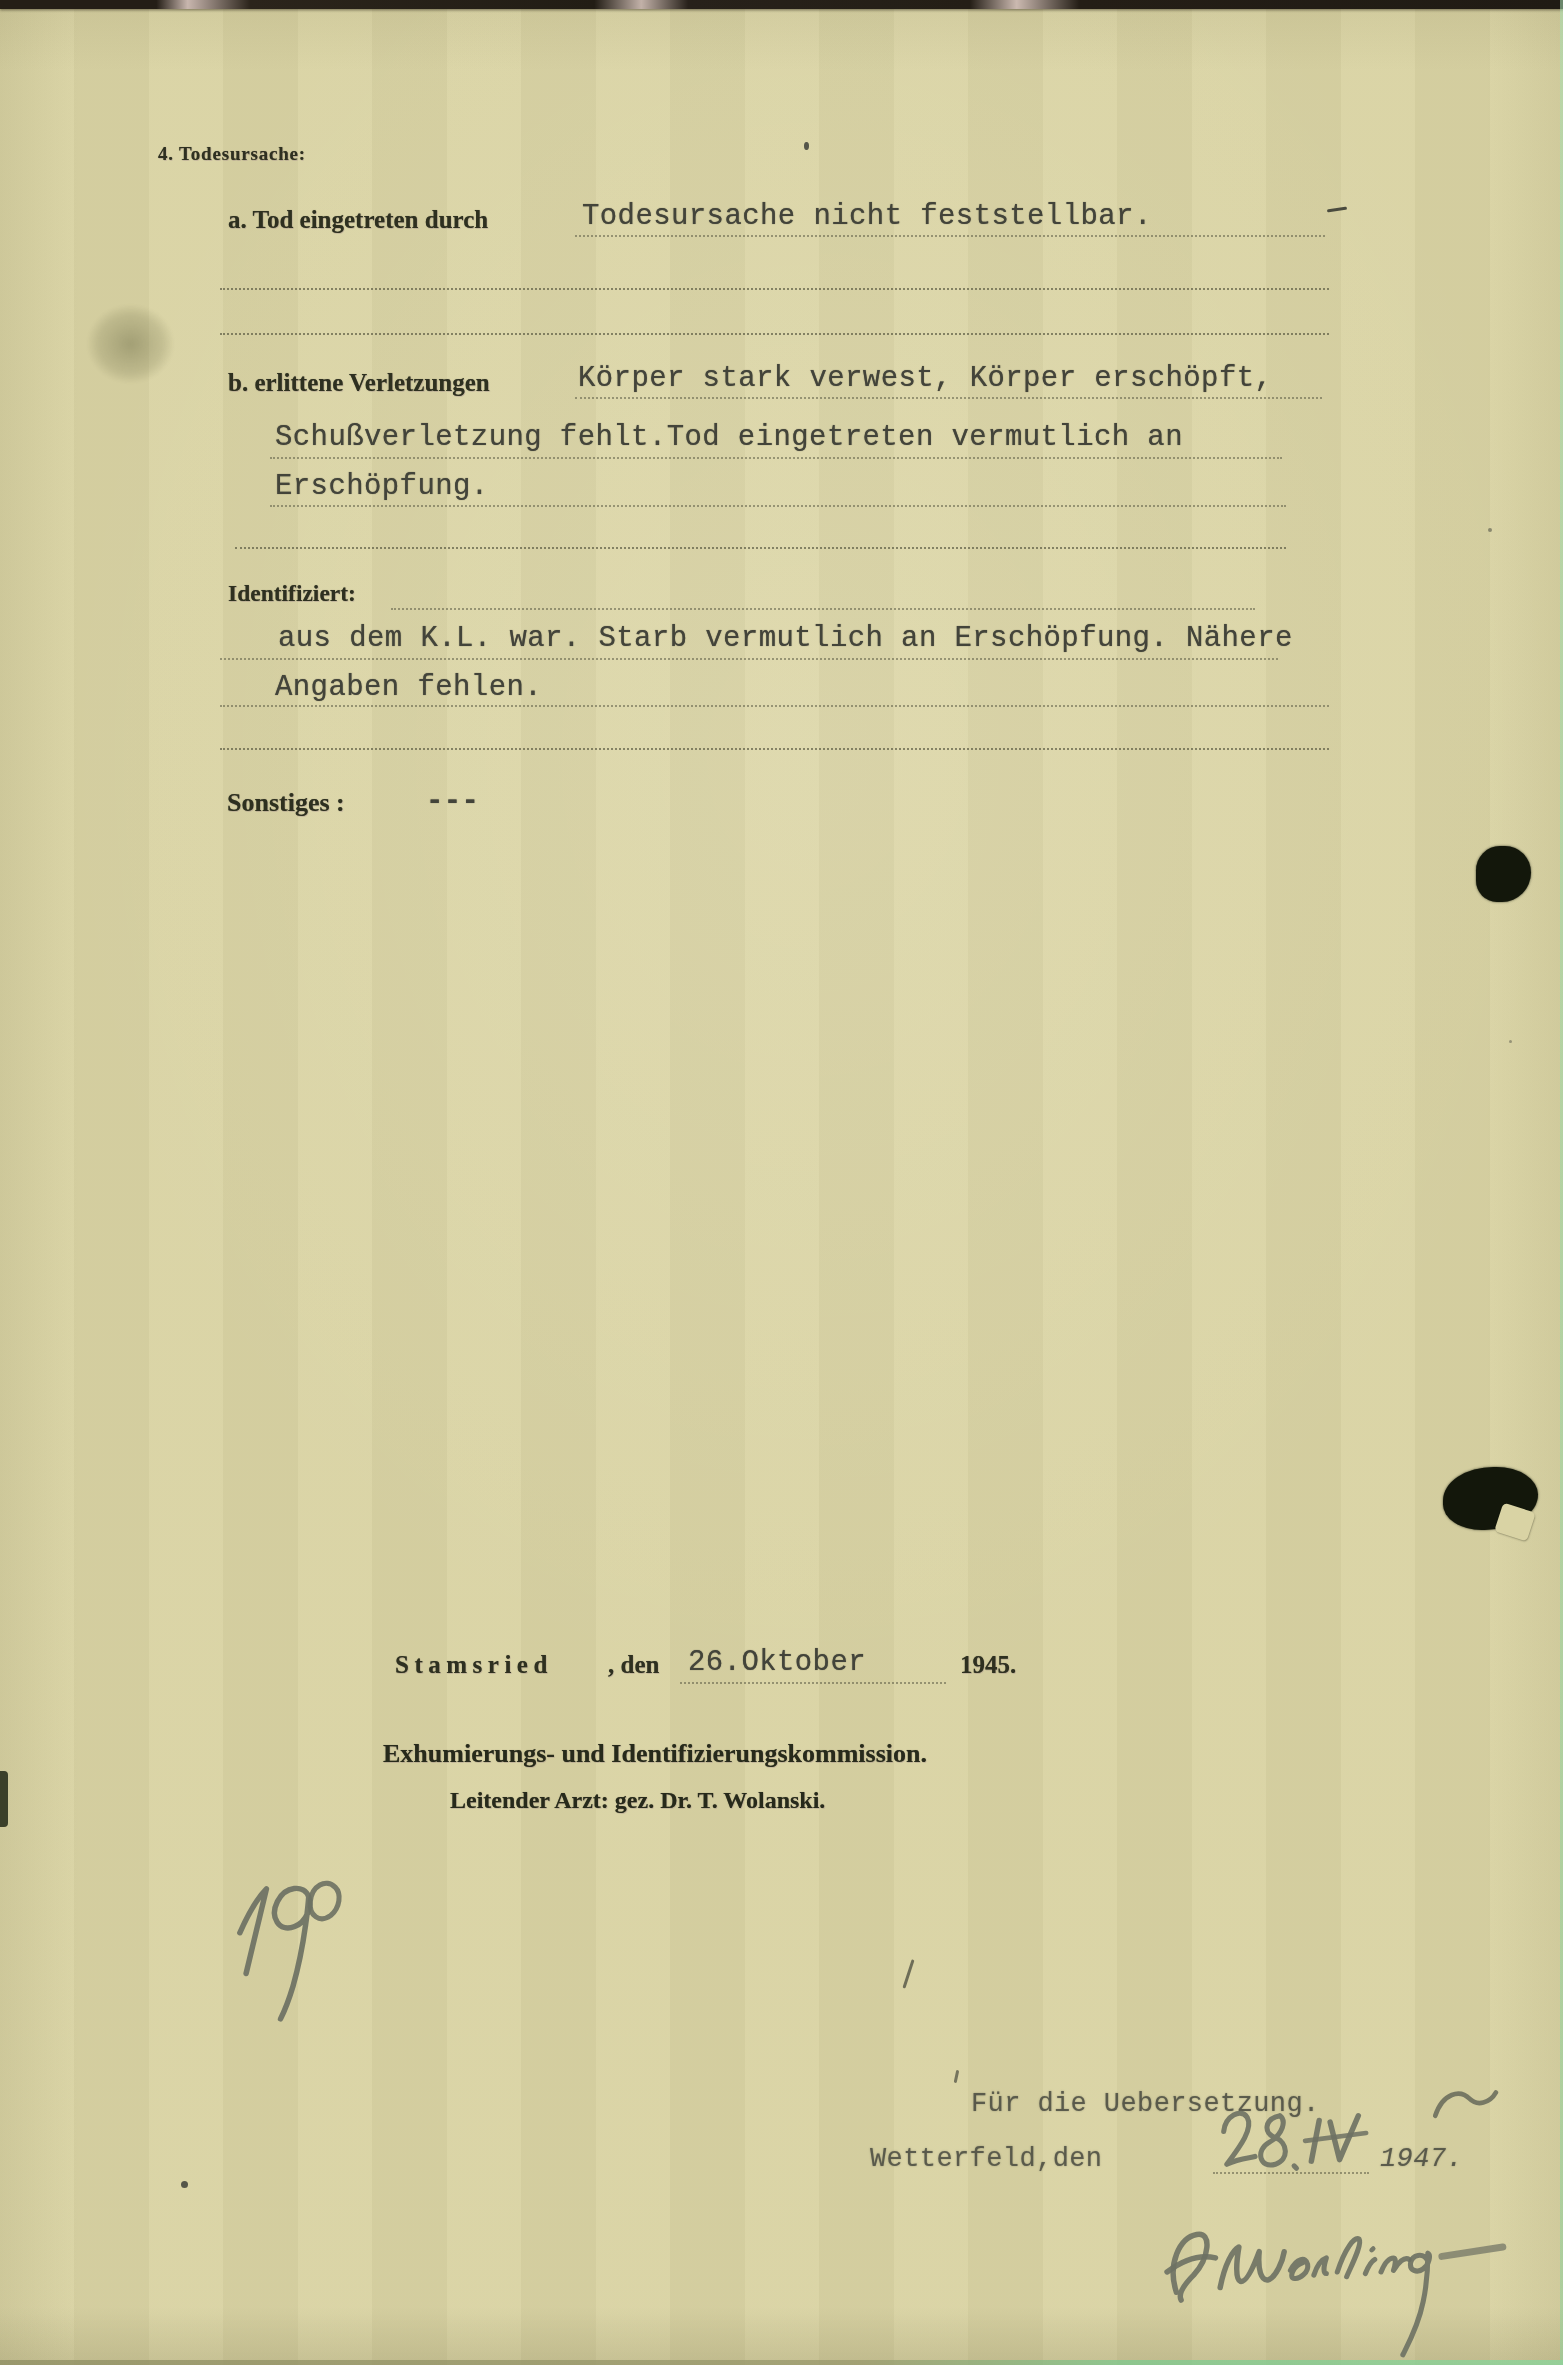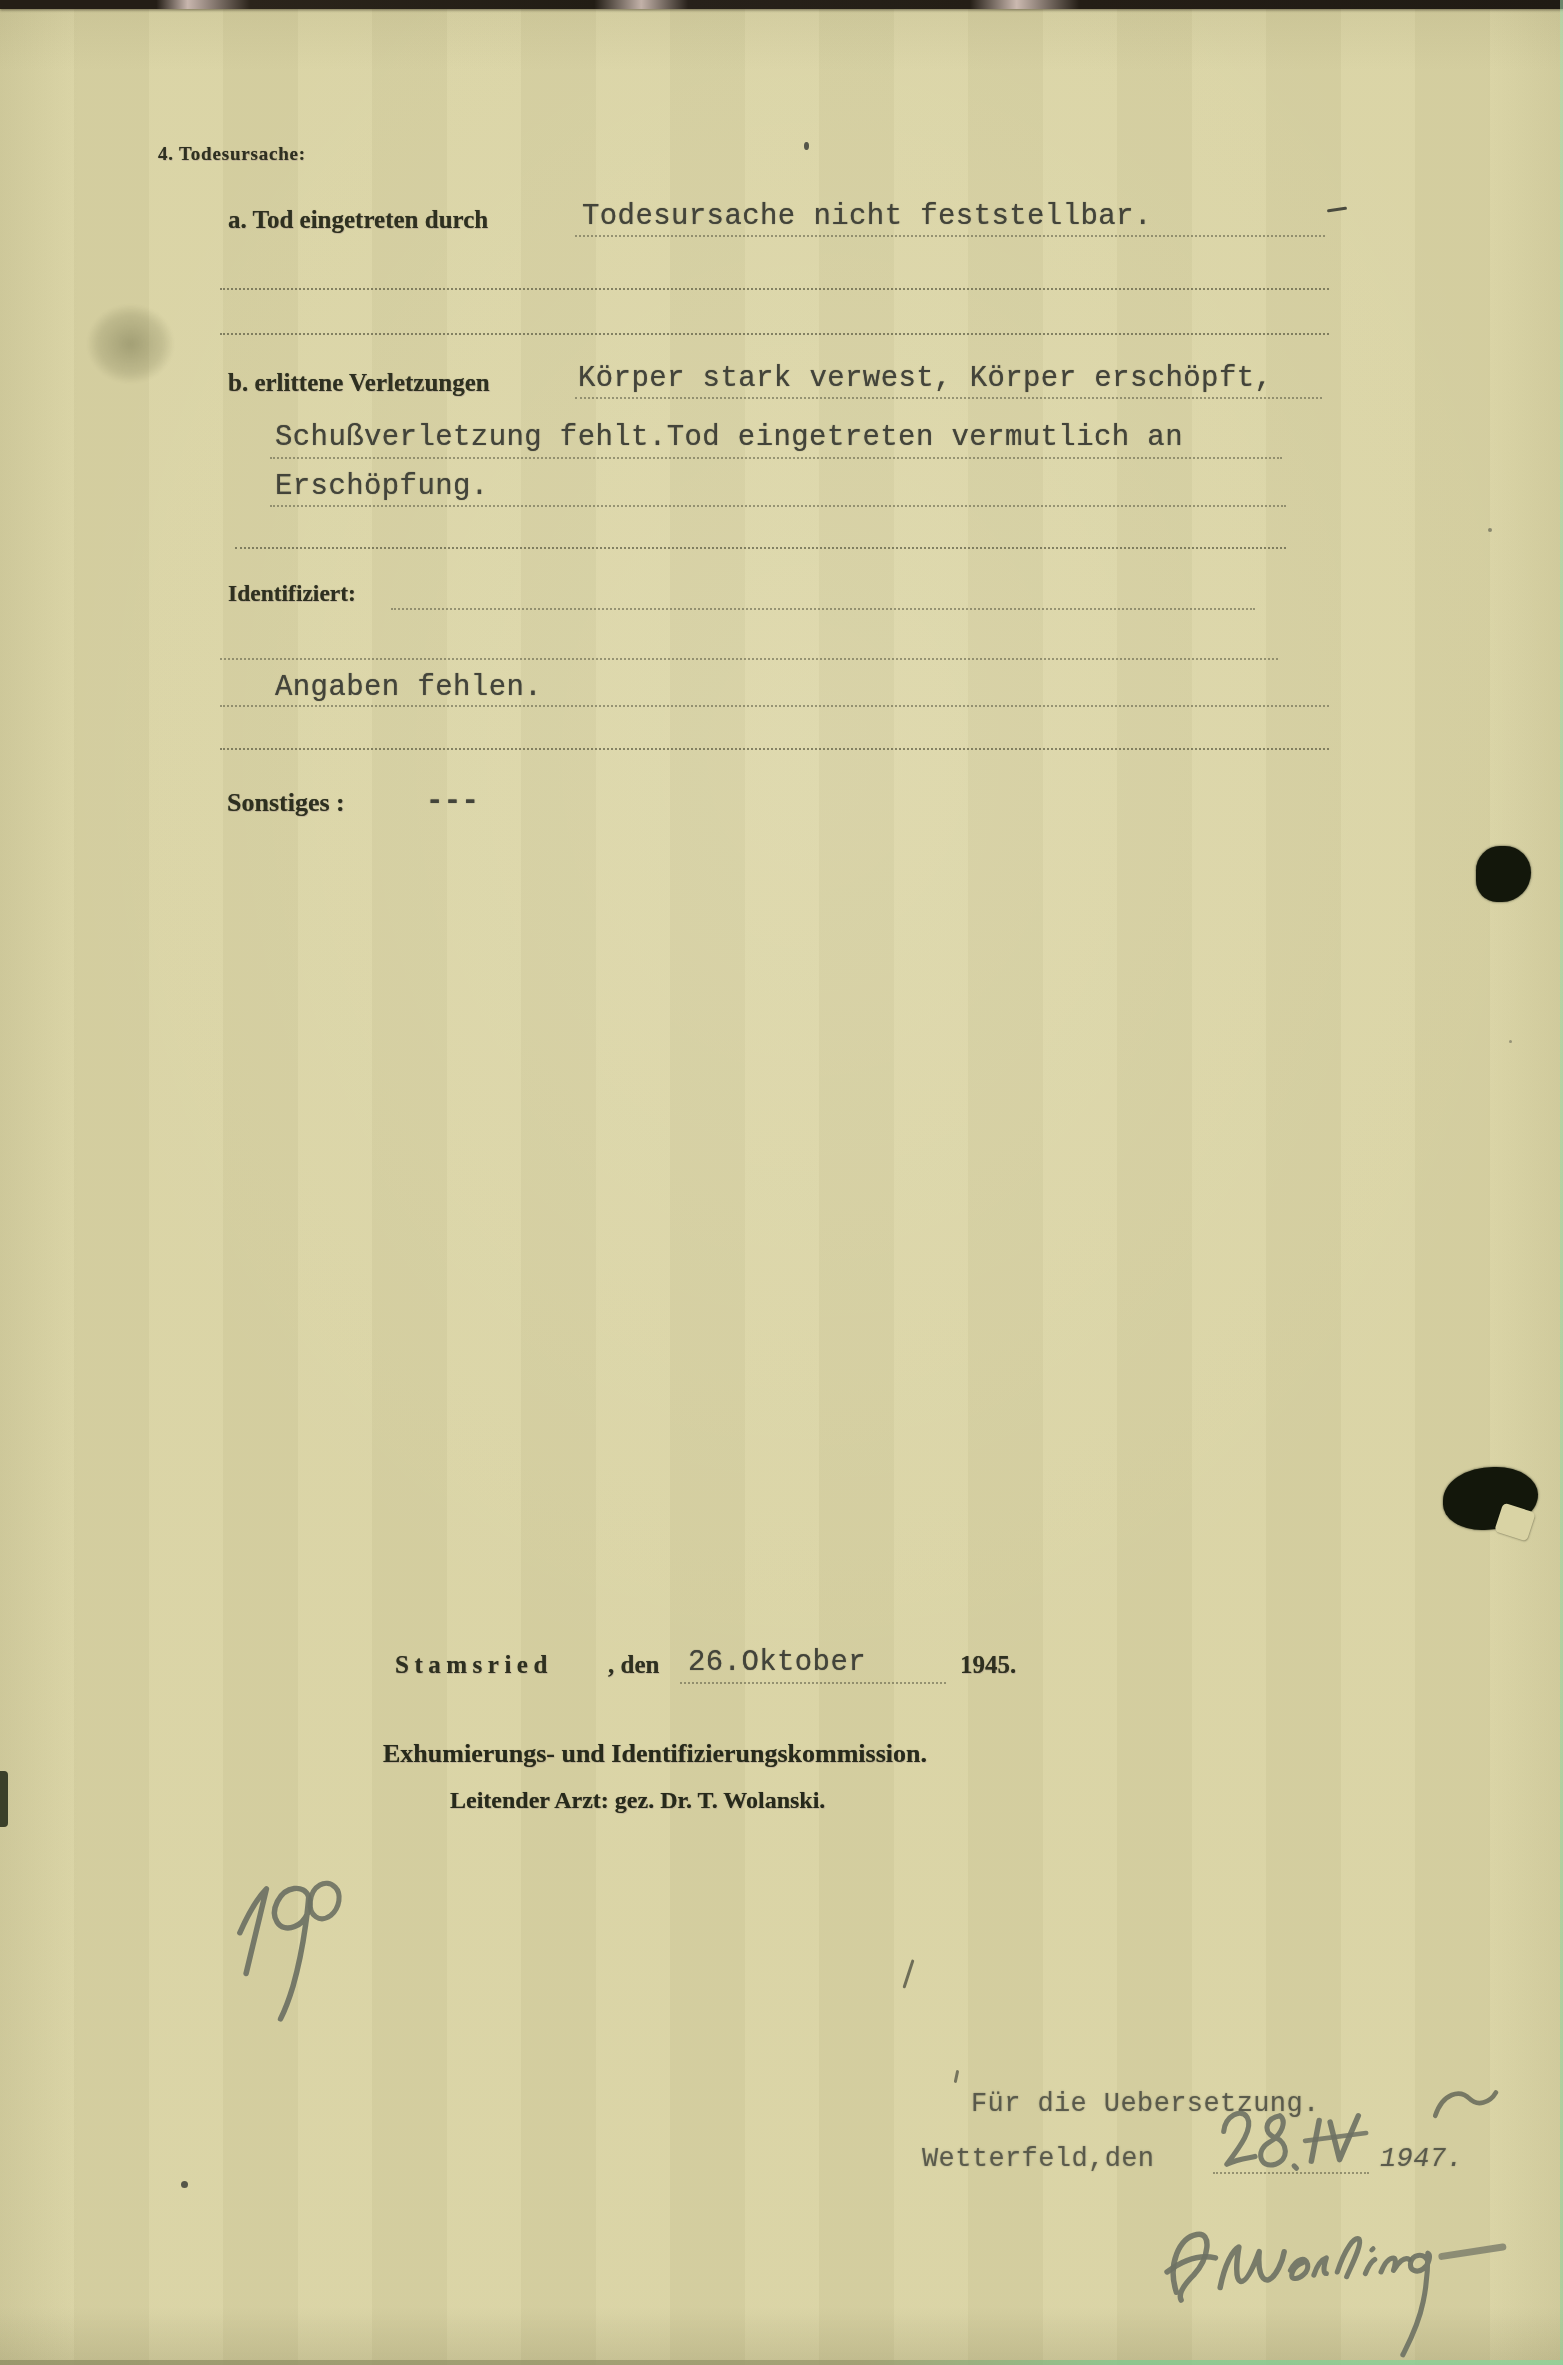--- a/index.html
+++ b/index.html
@@ -110,20 +110,21 @@
   <div class="dotline fine" style="left:270px;top:457px;width:1012px;"></div>
 
   <div class="abs typed" style="left:275px;top:470px;text-align:center;">Erschöpfung.</div>
   <div class="dotline fine" style="left:270px;top:505px;width:1016px;"></div>
 
   <div class="dotline" style="left:235px;top:547px;width:1051px;"></div>
 
   <div class="abs printed" style="left:228px;top:580px;font-size:23.5px;font-weight:600;">Identifiziert:</div>
   <div class="dotline fine" style="left:391px;top:608px;width:864px;"></div>
 
+  <div class="abs typed" style="left:278px;top:622px;">aus dem K.L. war. Starb vermutlich an Erschöpfung. Nähere</div>
   <div class="dotline fine" style="left:220px;top:658px;width:1058px;"></div>
 
   <div class="abs typed" style="left:275px;top:671px;">Angaben fehlen.</div>
   <div class="dotline fine" style="left:220px;top:705px;width:1109px;"></div>
 
   <div class="dotline" style="left:220px;top:748px;width:1109px;"></div>
 
   <div class="abs printed" style="left:227px;top:788px;font-size:26px;">Sonstiges :</div>
   <div class="abs typed" style="left:426px;top:785px;font-weight:bold;">---</div>
 
@@ -136,21 +137,21 @@
   <div class="abs printed" style="left:383px;top:1739px;font-size:26px;color:#272a1b;text-align:right;">Exhumierungs- und Identifizierungskommission.</div>
   <div class="abs printed" style="left:450px;top:1787px;font-size:24px;font-weight:600;color:#272a1b;">Leitender Arzt: gez. Dr. T. Wolanski.</div>
 
   <svg class="hand" style="left:221px;top:1867px;" width="141" height="184" viewBox="0 0 180 235" role="img" aria-label="190">
     <path d="M24,84 Q42,44 58,28 L32,136" stroke-width="7" opacity="0.92"></path>
     <path d="M112,38 C106,22 82,24 72,44 C62,64 74,84 94,76 C110,70 116,50 112,38 C112,38 108,96 92,152 C86,172 80,186 76,194" stroke-width="7" opacity="0.92"></path>
     <path d="M146,26 C134,14 116,24 114,44 C112,62 126,72 140,62 C152,52 154,34 146,26" stroke-width="6.5" opacity="0.9"></path>
   </svg>
 
   <div class="abs typed faded" style="left:971px;top:2089px;">Für die Uebersetzung.</div>
-  <div class="abs typed faded" style="left:922px;top:2144px;">Wetterfeld,den</div>
+  <div class="abs typed faded" style="left:870px;top:2144px;">Wetterfeld,den</div>
   <div class="dotline fine" style="left:1213px;top:2172px;width:156px;"></div>
   <div class="abs typed faded" style="left:1380px;top:2144px;font-style:italic;">1947.</div>
 
   <svg class="hand" style="left:1208px;top:2097px;" width="184" height="90" viewBox="0 0 235 115" role="img" aria-label="28. IV">
     <path d="M20,44 C22,24 42,14 50,26 C58,40 42,62 24,86 C40,78 54,78 60,76" stroke-width="6.5" opacity="0.9"></path>
     <path d="M92,24 C72,28 70,46 86,52 C102,58 104,80 86,86 C66,92 60,68 78,58 C96,48 100,30 92,24" stroke-width="6.5" opacity="0.9"></path>
     <path d="M110,88 l3,3" stroke-width="6.5" opacity="0.9"></path>
     <path d="M142,30 L132,82" stroke-width="7" opacity="0.9"></path>
     <path d="M156,32 L168,80 L192,24" stroke-width="7" opacity="0.9"></path>
     <path d="M124,56 L202,46" stroke-width="6" opacity="0.85"></path>

